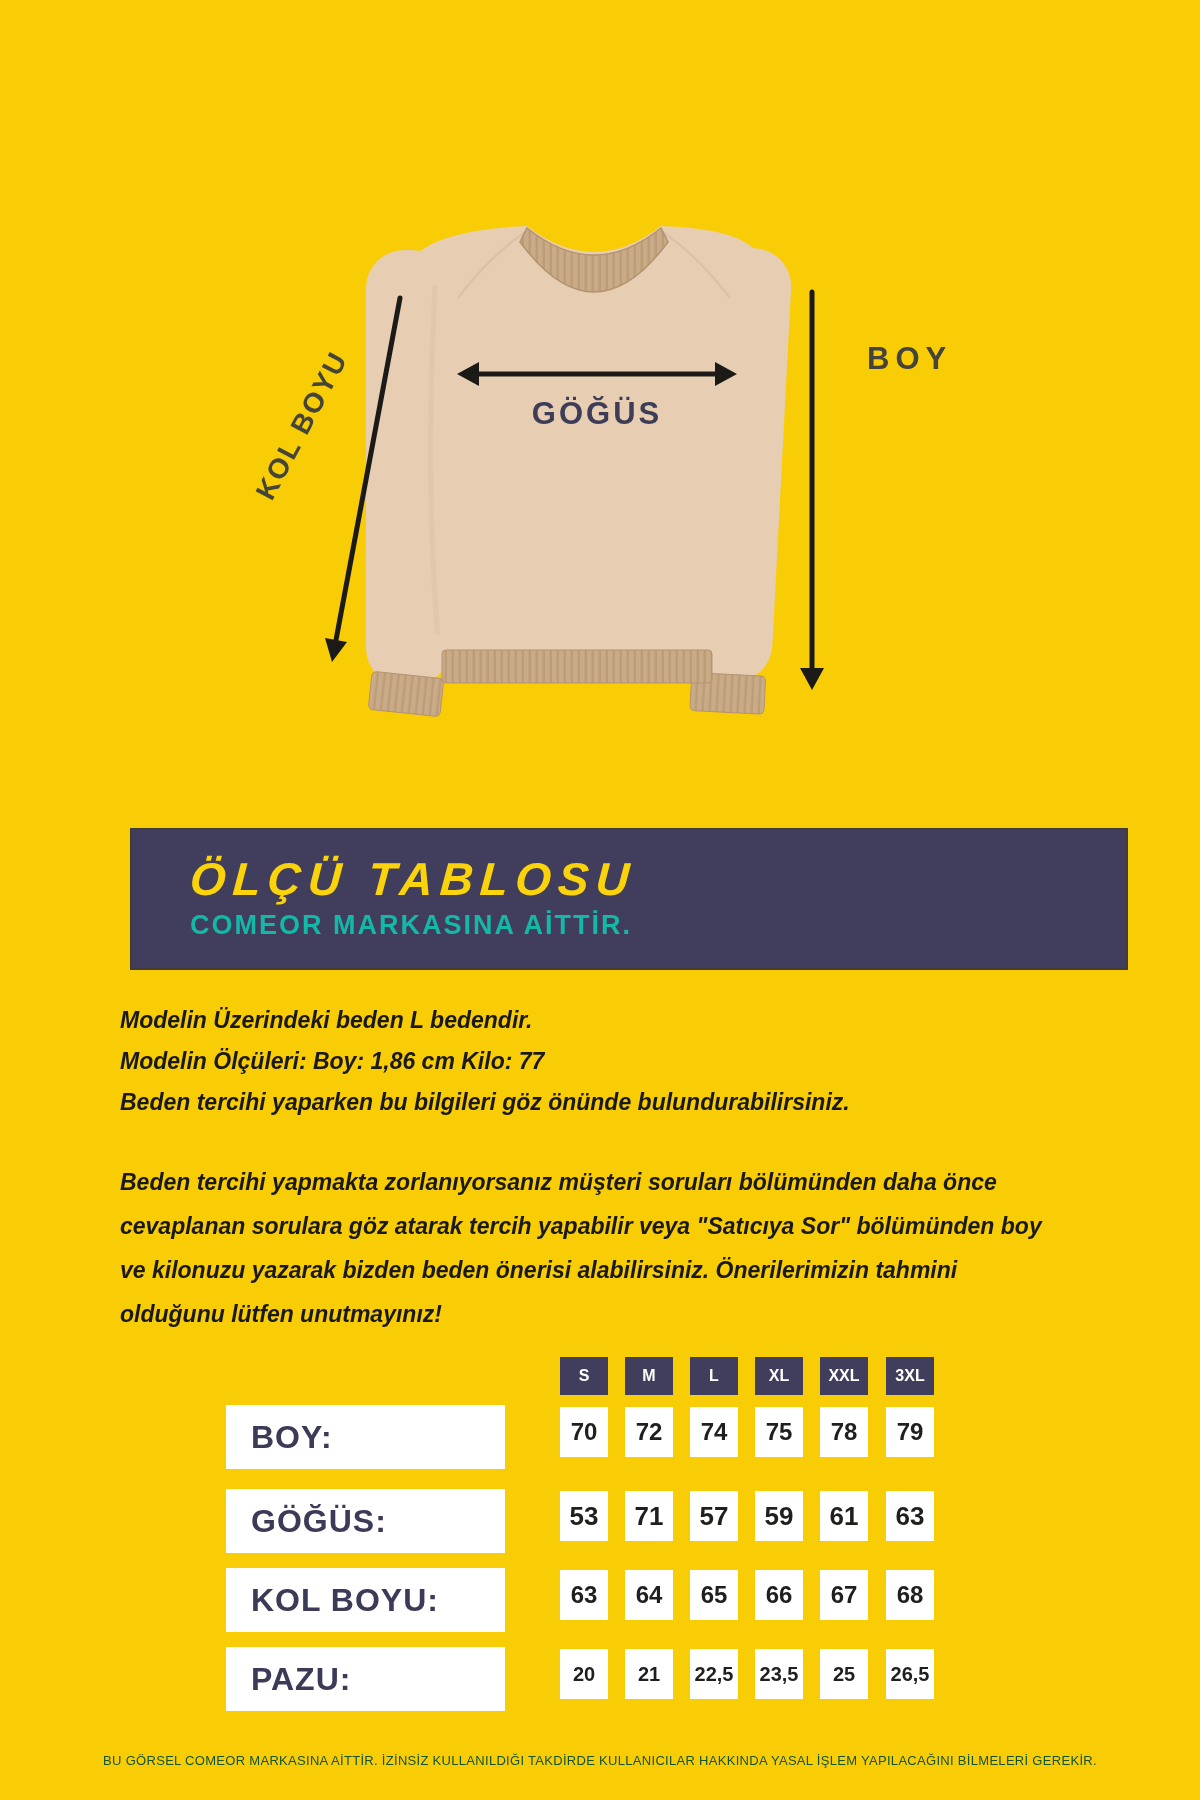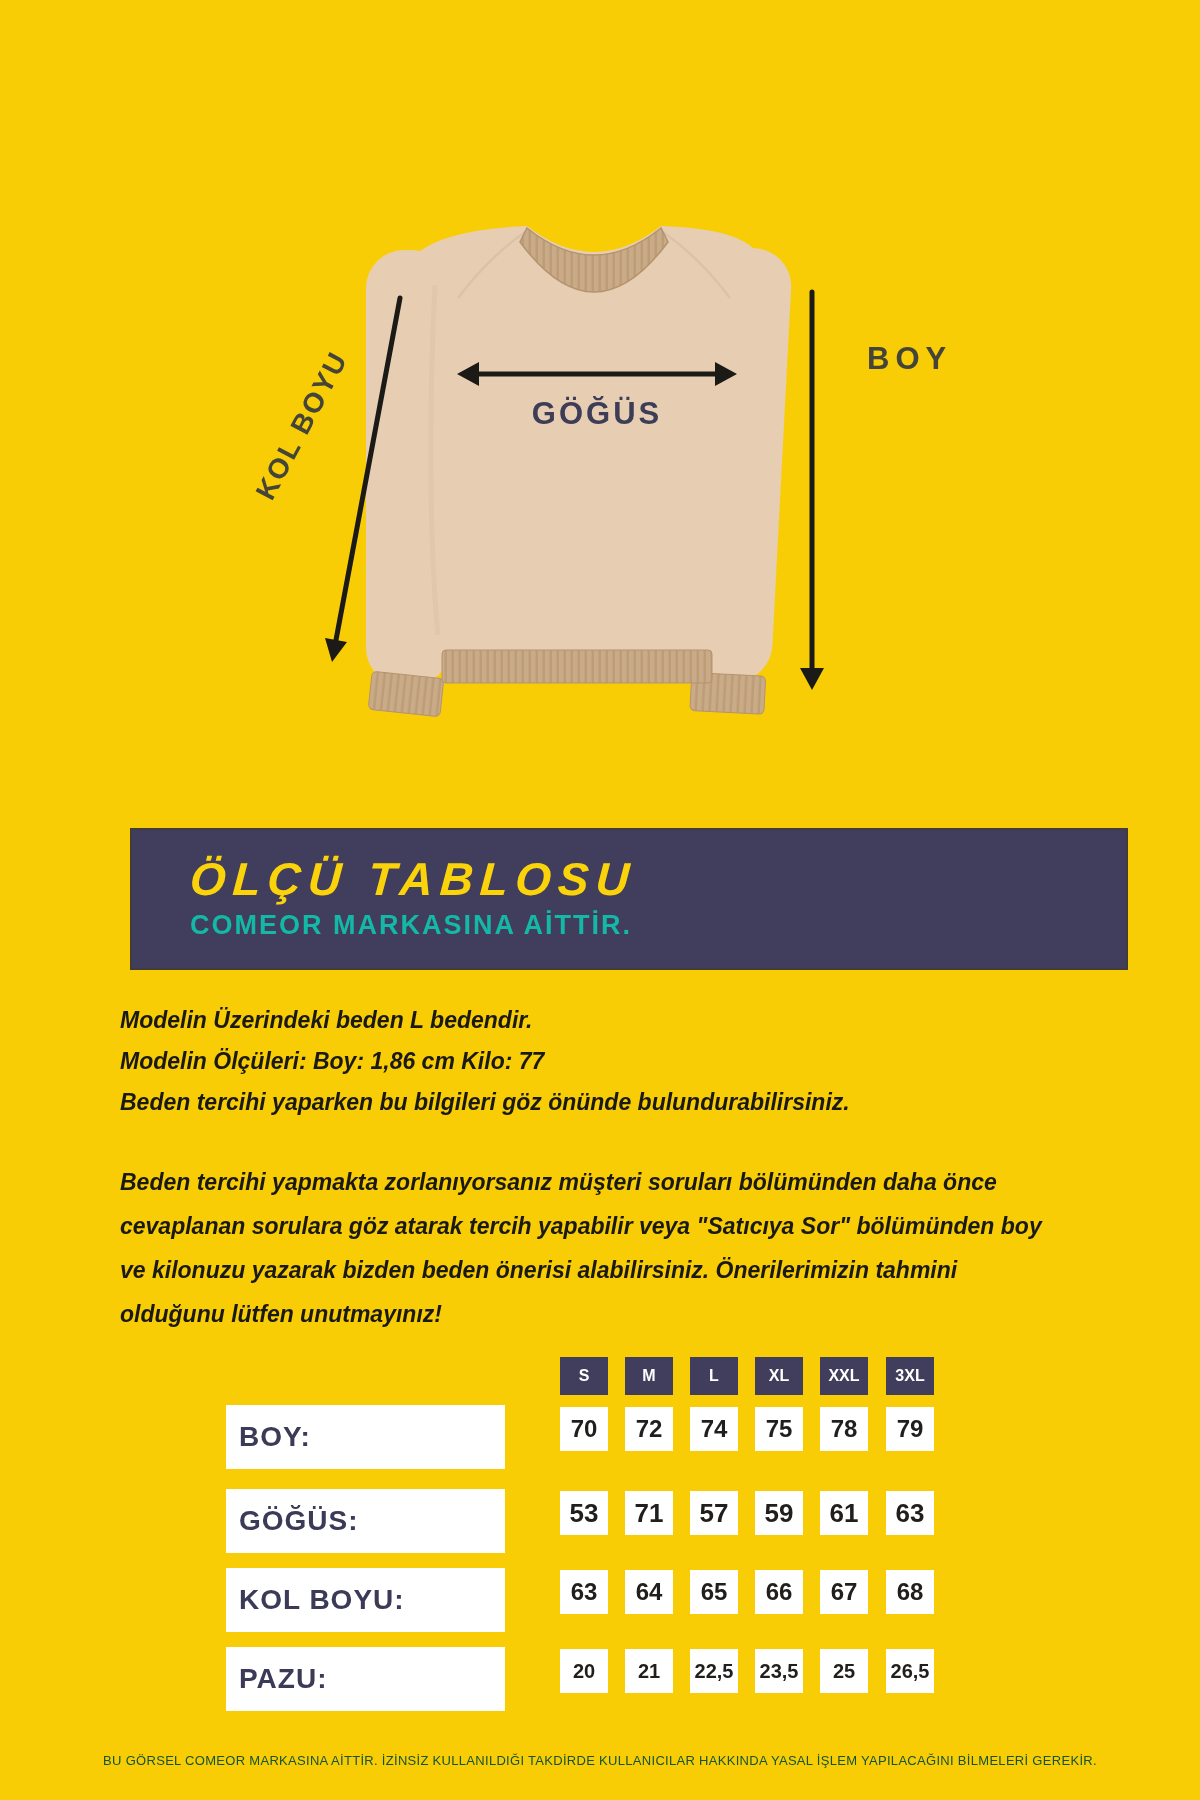--- a/index.html
+++ b/index.html
@@ -32,25 +32,25 @@
   .para2{top:1160px;line-height:44px;}
   
   .table{position:absolute;left:226px;top:1357px;width:712px;height:356px;}
   .hbox{
     position:absolute;top:0;width:48px;height:38px;background:#403E5C;
     color:#FFFFFF;font-weight:bold;font-size:16px;
     display:flex;align-items:center;justify-content:center;
   }
   .lbox{
     position:absolute;left:0;width:279px;height:64px;background:#FFFFFF;
-    color:#3B3A57;font-weight:bold;font-size:28px;letter-spacing:1px;
-    display:flex;align-items:center;padding-left:13px;box-sizing:border-box;
+    color:#3B3A57;font-weight:bold;font-size:32px;letter-spacing:1px;
+    display:flex;align-items:center;padding-left:25px;box-sizing:border-box;
   }
   .vbox{
-    position:absolute;width:48px;height:44px;background:#FFFFFF;
+    position:absolute;width:48px;height:50px;background:#FFFFFF;
     color:#201F1D;font-weight:bold;
     display:flex;align-items:center;justify-content:center;
   }
   .c0{left:334px}.c1{left:399px}.c2{left:464px}.c3{left:529px}.c4{left:594px}.c5{left:660px}
   .lbox.r0{top:48px}.lbox.r1{top:132px}.lbox.r2{top:211px}.lbox.r3{top:290px}
   .vbox.r0{top:50px;font-size:24px}
   .vbox.r1{top:134px;font-size:26px}
   .vbox.r2{top:213px;font-size:24px}
   .vbox.r3{top:292px;font-size:20px}
   

